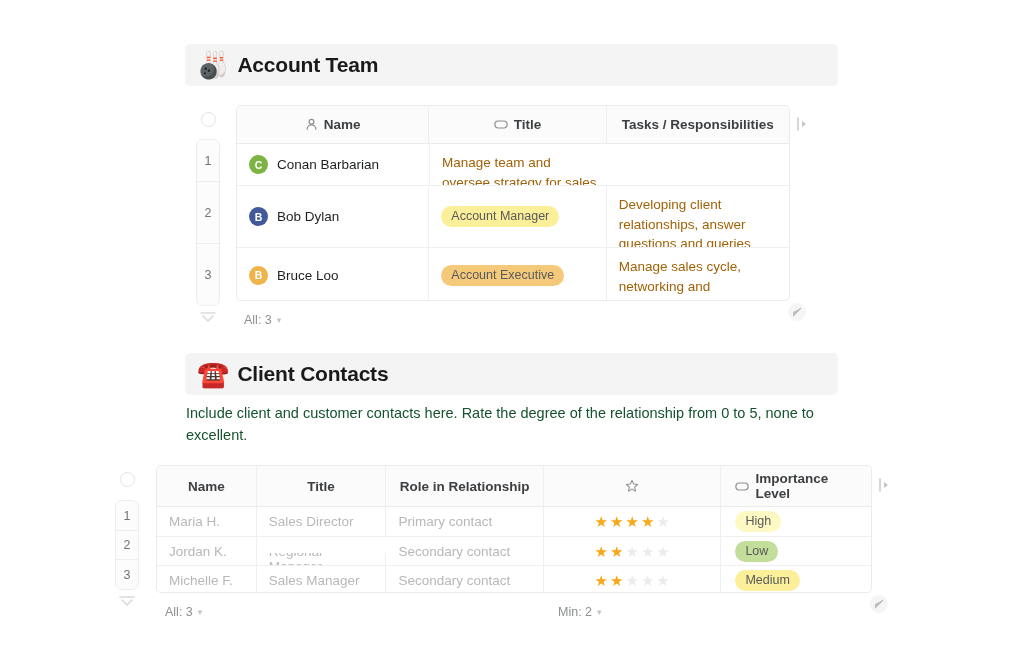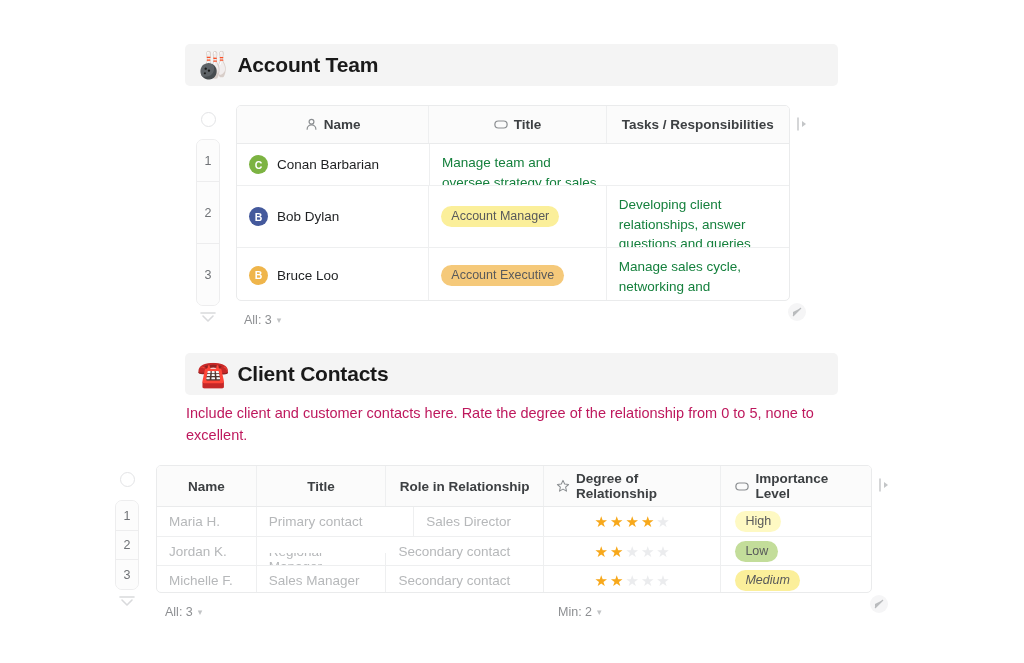--- a/index.html
+++ b/index.html
@@ -27,21 +27,21 @@
     font-size: 21px;
     font-weight: 700;
     color: #1a1a1a;
     letter-spacing: -0.2px;
   }
 
   .section-desc {
     position: absolute;
     font-size: 14.5px;
     line-height: 1.55;
-    color: #be185d;
+    color: #14532d;
     width: 650px;
   }
 
   
   .table-block { position: absolute; }
 
   .gutter {
     position: absolute;
     width: 24px;
     top: 0;
@@ -118,21 +118,21 @@
     padding: 3px 10px 4px;
     font-size: 12.5px;
     color: #58595b;
     white-space: nowrap;
   }
   .wrap-cell {
     display: block;
     padding-top: 9px;
     line-height: 1.45;
     font-size: 13.5px;
-    color: #15803d;
+    color: #a16207;
   }
 
   .stars { display: flex; gap: 2px; justify-content: center; width: 100%; }
   .star { font-size: 15px; line-height: 1; }
   .star.on { color: #f7a81b; }
   .star.off { color: #ebecee; }
 
   .col-expand {
     position: absolute;
     font-size: 12px;
@@ -304,43 +304,42 @@
         </div>
         <div class="cell" style="width:158px;">
           <span>Role in Relationship</span>
         </div>
         <div class="cell" style="width:178px;">
           <span>
             <svg width="14" height="14" viewBox="0 0 16 16" aria-hidden="true">
               <path d="M8 1.6 L9.9 5.8 L14.4 6.3 L11 9.4 L12 13.9 L8 11.6 L4 13.9 L5 9.4 L1.6 6.3 L6.1 5.8 Z" fill="none" stroke="#8b8e91" stroke-width="1.2" stroke-linejoin="round"></path>
             </svg>
           </span>
-          <span>Degree of Relationship</span>
         </div>
         <div class="cell" style="width:150px; justify-content:flex-end; padding-left:14px;">
           <span>
             <svg width="14" height="9" viewBox="0 0 16 10" aria-hidden="true">
               <rect x="1" y="1" width="14" height="8" rx="4" fill="none" stroke="#8b8e91" stroke-width="1.4"></rect>
             </svg>
           </span>
           <span>Importance Level</span>
         </div>
       </div>
 
       <div class="grid-body">
 
         <div class="grid-row" style="height:30px;">
           <div class="cell" style="width:100px;">
             <span>Maria H.</span>
           </div>
+          <div class="cell" style="width:130px;">
+            <span>Sales Director</span>
+          </div>
           <div class="cell" style="width:158px;">
             <span>Primary contact</span>
-          </div>
-          <div class="cell" style="width:130px;">
-            <span>Sales Director</span>
           </div>
           <div class="cell" style="width:178px;">
             <span class="stars">
               <span class="star on">★</span>
               <span class="star on">★</span>
               <span class="star on">★</span>
               <span class="star on">★</span>
               <span class="star off">★</span>
             </span>
           </div>
@@ -385,21 +384,21 @@
           </div>
           <div class="cell" style="width:178px;">
             <span class="stars">
               <span class="star on">★</span>
               <span class="star on">★</span>
               <span class="star off">★</span>
               <span class="star off">★</span>
               <span class="star off">★</span>
             </span>
           </div>
-          <div class="cell" style="width:150px; padding-left:14px;font-style:italic;">
+          <div class="cell" style="width:150px; padding-left:14px;">
             <span class="pill" style="background:#fbef9a;">Medium</span>
           </div>
         </div>
       </div>
     </div>
 
     <div class="col-expand" style="left:763px; top:13px;">
       <svg width="12" height="14" viewBox="0 0 12 14" aria-hidden="true">
         <path d="M2 1 V13" stroke="#c3c5c7" stroke-width="1.4" stroke-linecap="round"></path>
         <path d="M6 4 L10 7 L6 10 Z" fill="#c3c5c7"></path>

